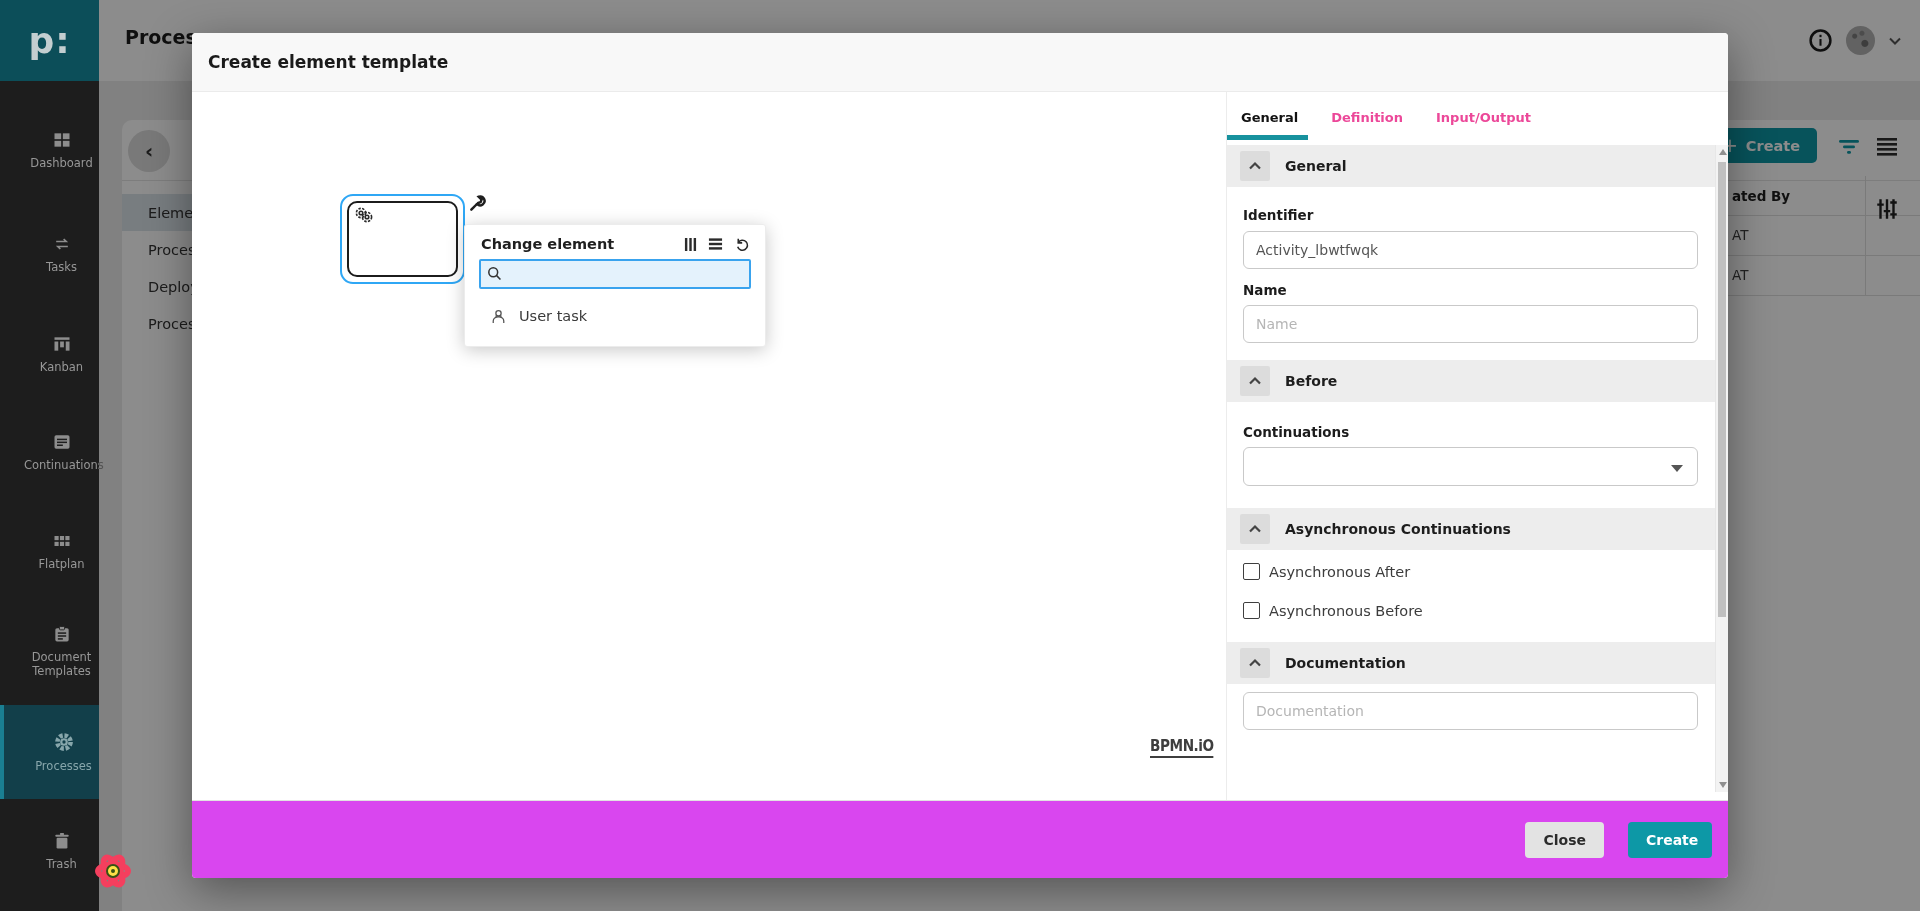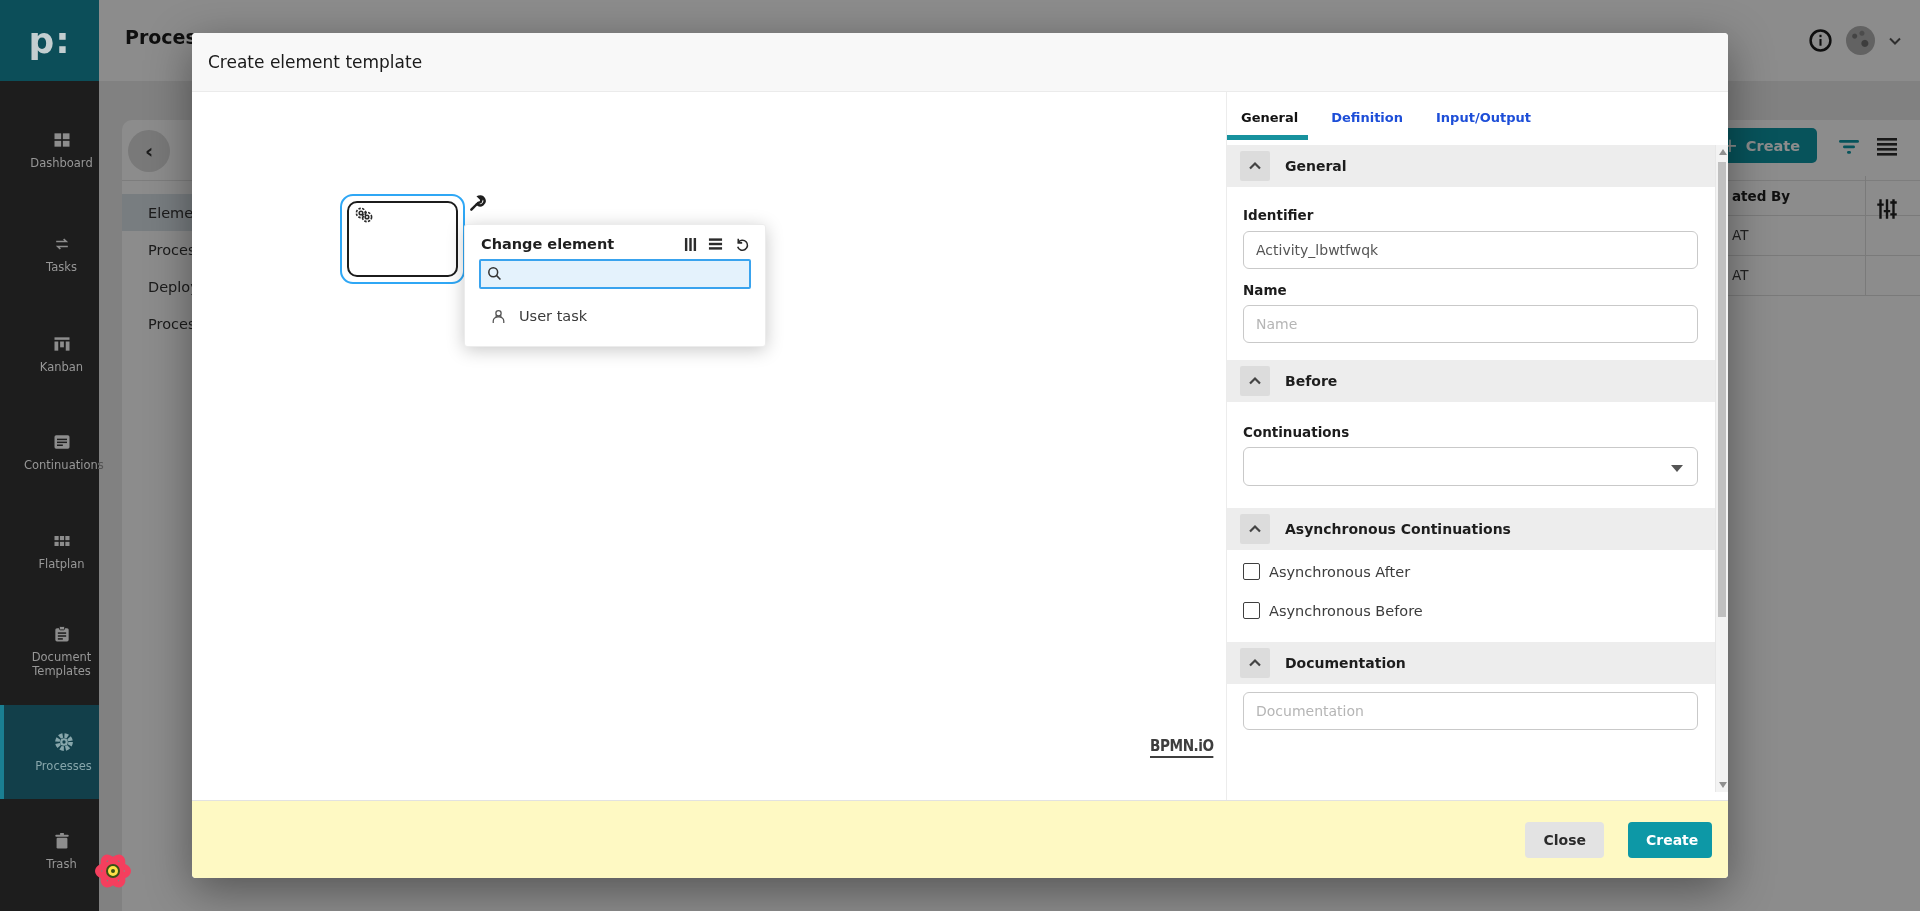--- a/index.html
+++ b/index.html
@@ -45,23 +45,23 @@
   .bg-vline{position:absolute;left:1743px;top:56px;width:1px;height:120px;background:#dedede;}
   .bg-sliders{position:absolute;left:1752px;top:76px;color:#222;cursor:pointer;}
 
   
   .overlay{position:absolute;left:99px;top:0;right:0;bottom:0;background:rgba(0,0,0,0.45);z-index:10;}
 
   
   .modal{position:absolute;left:192px;top:33px;width:1536px;height:845px;background:#fff;z-index:20;
          border-radius:4px;box-shadow:0 12px 45px rgba(0,0,0,.4);overflow:hidden;}
   .m-header{position:absolute;left:0;top:0;right:0;height:59px;background:#f8f8f8;border-bottom:1px solid #ebebeb;
-            display:flex;align-items:center;padding-left:16px;font-size:17px;font-weight:400;color:#1a1a1a;}
+            display:flex;align-items:center;padding-left:16px;font-size:17px;font-weight:700;color:#1a1a1a;}
   .m-body{position:absolute;left:0;top:59px;right:0;bottom:78px;}
-  .m-footer{position:absolute;left:0;bottom:0;right:0;height:78px;background:#fef9c3;border-top:1px solid #e2e2e2;
+  .m-footer{position:absolute;left:0;bottom:0;right:0;height:78px;background:#d946ef;border-top:1px solid #e2e2e2;
             display:flex;align-items:center;justify-content:flex-end;gap:24px;padding-right:16px;}
   .btn{height:36px;border:none;border-radius:4px;font-size:14px;font-weight:700;cursor:pointer;padding:0 18px;}
   .btn-close{background:#e3e3e3;color:#2b2b2b;}
   .btn-create{background:#0d98a6;color:#ffffff;width:84px;}
 
   
   .canvas{position:absolute;left:0;top:0;width:1034px;height:708px;background:#fff;}
   .bpmn-select{left:148px;top:102px;width:125px;height:90px;border:2px solid #2fa7f5;border-radius:13px;}
   .bpmn-task{left:155px;top:109px;width:111px;height:76px;border:2.5px solid #1c1c1c;border-radius:10px;background:#fff;cursor:move;}
   .task-marker{position:absolute;left:3px;top:2px;color:#2a2a2a;}
@@ -77,21 +77,21 @@
                 padding:0 8px 0 30px;font-size:14px;color:#222;outline:none;}
   .search-ico{position:absolute;left:7px;top:6px;color:#333;}
   .popup-item{display:flex;align-items:center;gap:12px;padding:0 16px 0 25px;height:36px;margin-top:9px;cursor:pointer;}
   .popup-item .plabel{font-size:14.5px;color:#3a3a3a;}
   .watermark{left:958px;top:645px;font-size:15.5px;font-weight:800;color:#3e3e3e;letter-spacing:-0.5px;
              transform:scaleX(.88);transform-origin:left;border-bottom:2.5px solid #3e3e3e;padding-bottom:1px;cursor:pointer;}
 
   
   .panel{position:absolute;left:1034px;top:0;width:502px;height:708px;background:#fff;border-left:1px solid #ececec;}
   .tabs{position:relative;height:50px;display:flex;align-items:center;padding-left:14px;gap:33px;}
-  .tab{font-size:13px;font-weight:700;color:#1d4ed8;cursor:pointer;}
+  .tab{font-size:13px;font-weight:700;color:#ec4899;cursor:pointer;}
   .tab.active{color:#111;}
   .tab-underline{position:absolute;left:0;top:43px;width:81px;height:5px;background:#17929e;}
   .scrollarea{position:absolute;left:0;top:50px;right:0;bottom:0;overflow:hidden;}
   .sec-head{height:42px;background:#ededed;display:flex;align-items:center;padding-left:13px;}
   .sec-head .chev{width:30px;height:30px;background:#dcdcdc;border:none;border-radius:2px;display:flex;
                   align-items:center;justify-content:center;color:#444;cursor:pointer;}
   .sec-head .sec-title{margin-left:15px;font-size:14px;font-weight:700;color:#1d1d1d;}
   .fields{padding:0 30px 0 16px;}
   .flabel{font-size:13.5px;font-weight:700;color:#1c1c1c;}
   .finput{width:100%;height:38px;border:1px solid #c9c9c9;border-radius:6px;padding:0 12px;font-size:14px;color:#555;outline:none;background:#fff;}

